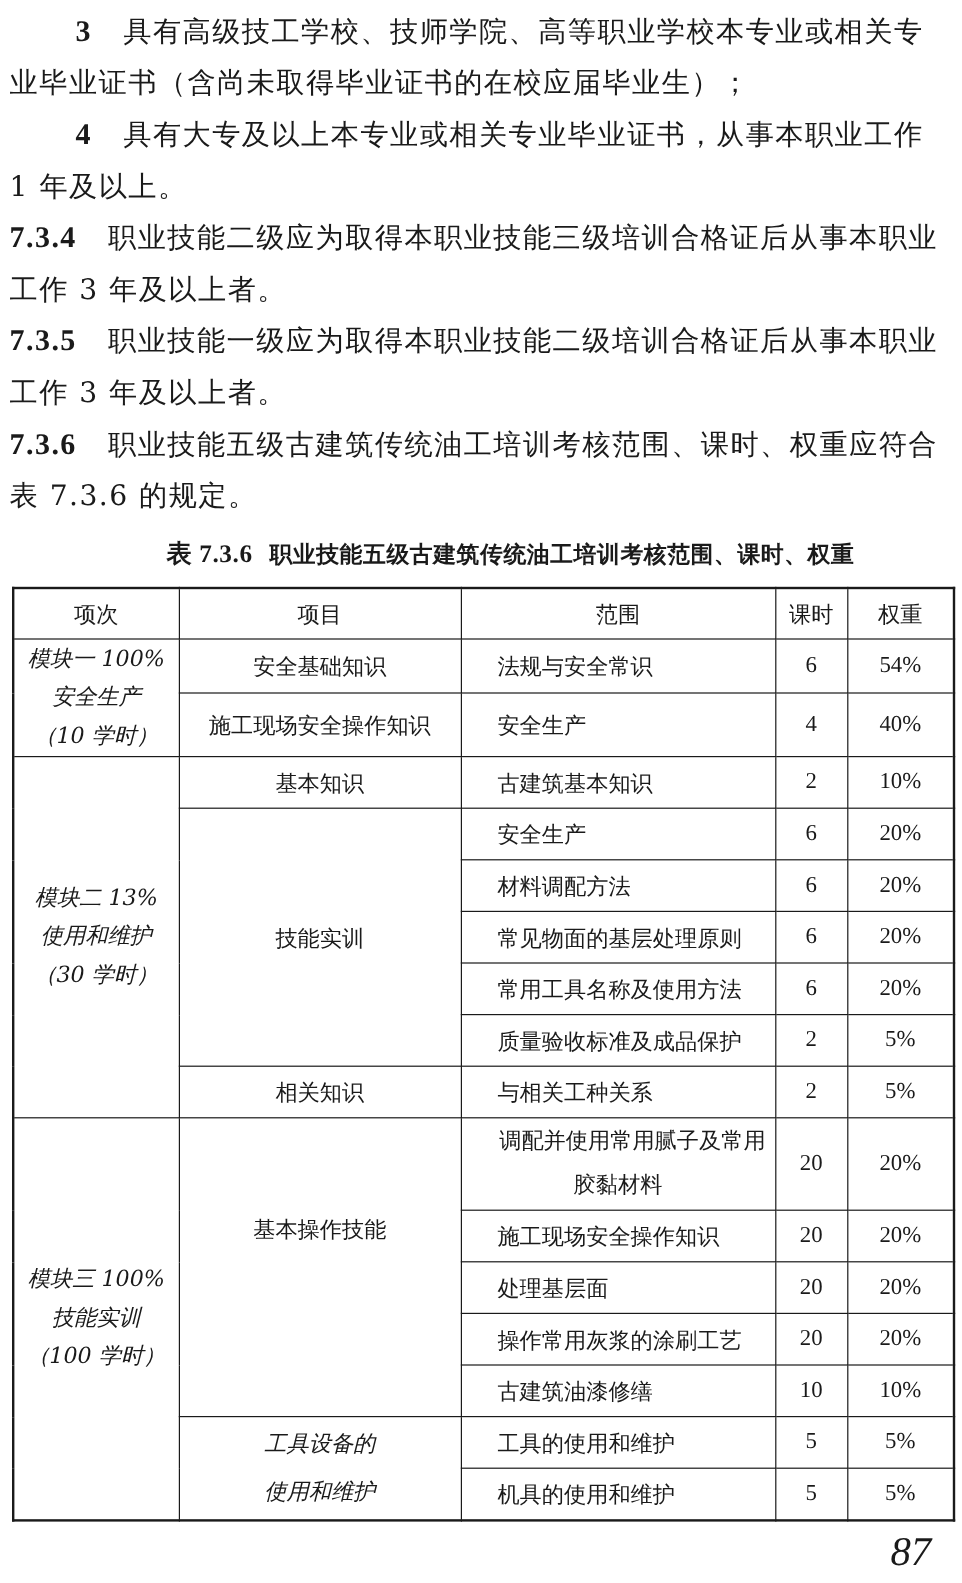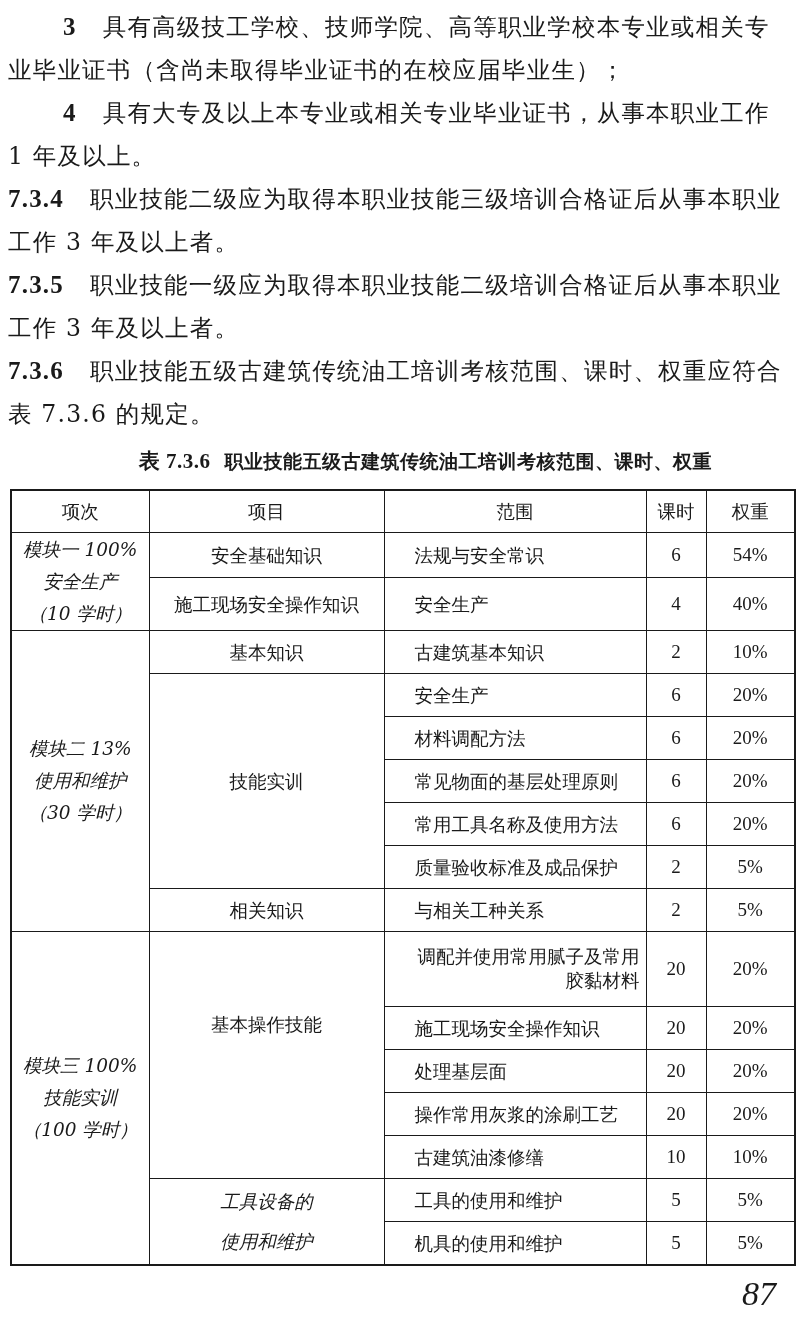--- a/index.html
+++ b/index.html
@@ -12,21 +12,21 @@
              font-family: "DejaVu Sans", sans-serif; font-weight: bold; font-size: 19px; letter-spacing: 0.5px; }
   .caption .cnum { font-family: "Liberation Serif", serif; font-size: 21px; margin-right: 14px; }
   table { position: absolute; left: 10px; top: 489px; border-collapse: collapse; table-layout: fixed;
           width: 784px; font-size: 18.5px; padding-left: 24px; }
   table.tbl { border: 2px solid #1a1a1a; }
   td, th { border: 1px solid #1a1a1a; padding: 0; font-weight: normal; }
   th { height: 41px; text-align: center; }
   td { height: 42px; }
   .c { text-align: center; }
   .scope { padding-left: 30px; text-align: left; }
-  .scope2 { padding: 2px 6px 2px 6px; text-align: right; line-height: 24px; text-indent: 24px; }
+  .scope2 { padding: 2px 6px 2px 6px; text-align: center; line-height: 36px; text-indent: 24px; }
   .num-cell { text-align: center; font-family: "Liberation Serif", serif; font-size: 19px; }
   .mod { text-align: center; line-height: 32px; vertical-align: middle; font-style: italic; }
   .top { vertical-align: top; padding-top: 12px; }
   .page-num { position: absolute; left: 742px; top: 1275px; font-family: "Liberation Serif", serif;
               font-style: italic; font-size: 34px; }
 </style>
 </head>
 <body>
 
 <div class="para indent" style="top:5px;">

